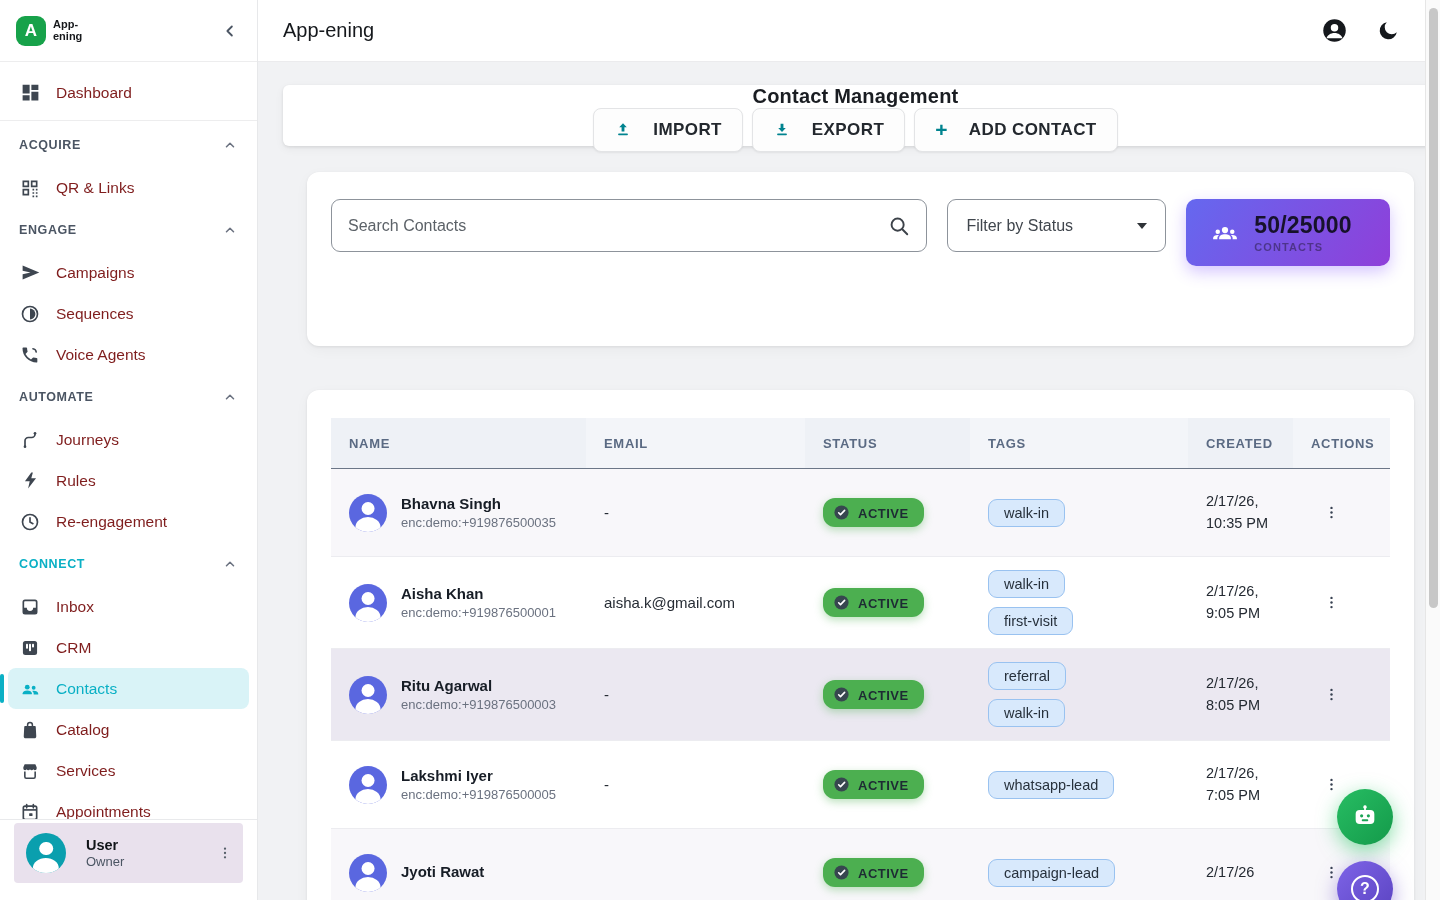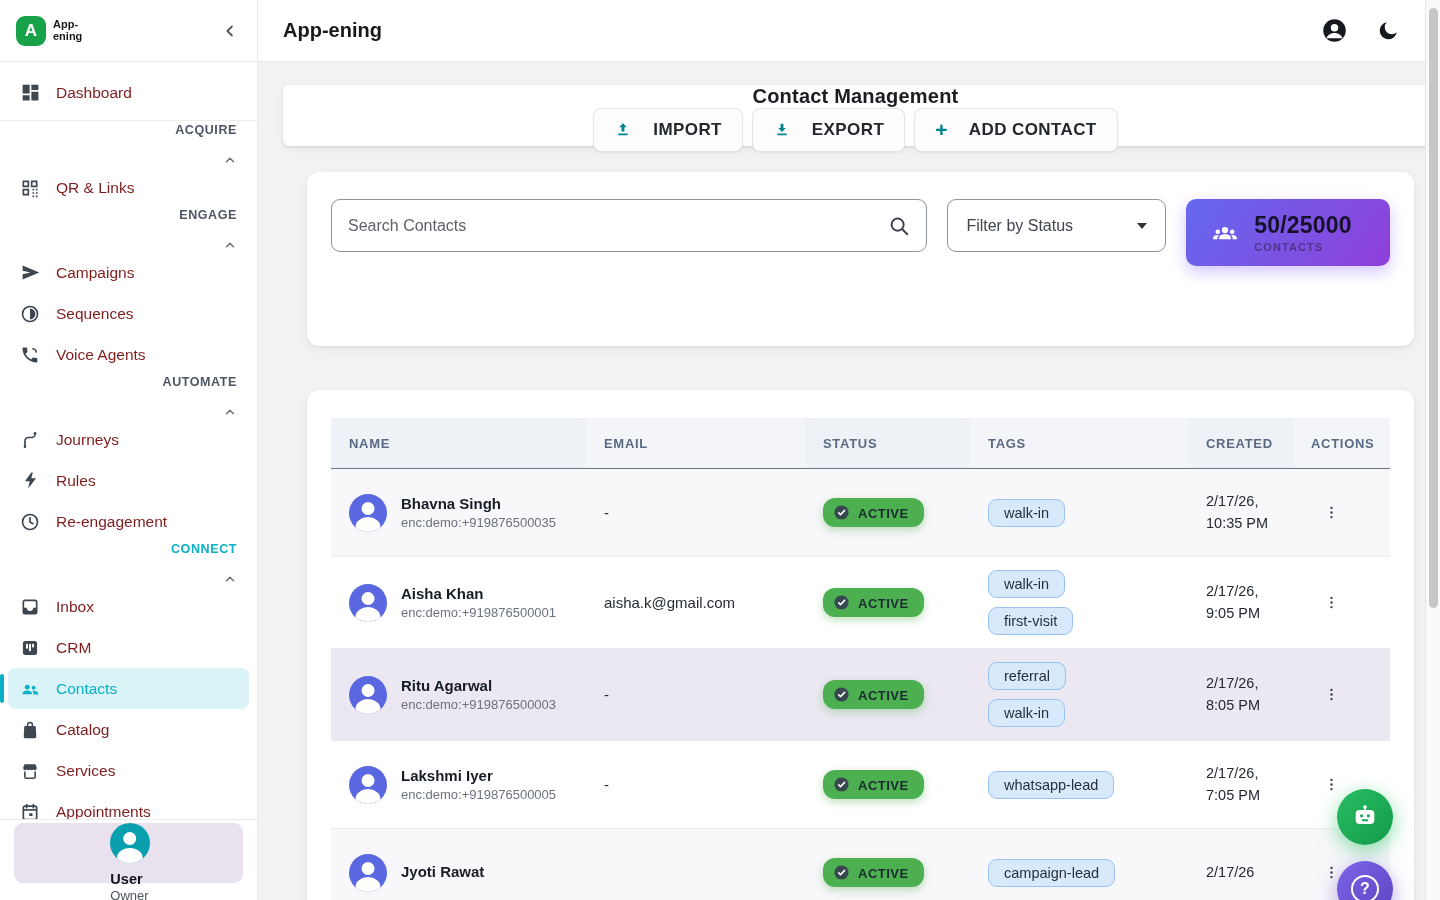--- a/index.html
+++ b/index.html
@@ -17,45 +17,45 @@
     color:#fff; font-weight:bold; font-size:17px; display:flex; align-items:center; justify-content:center; }
   .logo-text { font-size:11px; font-weight:bold; color:#17191c; line-height:1.05; }
   .collapse-btn { color:#4b5563; display:flex; cursor:pointer; }
 
   .nav { flex:1; overflow:hidden; padding-top:4px; }
   .nav-item { height:41px; display:flex; align-items:center; gap:15px; padding:0 14px 0 19px;
     color:#7f1d1d; font-size:15.5px; cursor:pointer; }
   .nav-item .ico { width:22px; height:22px; display:flex; align-items:center; justify-content:center;
     color:#3e4650; flex-shrink:0; }
   .dash-block { padding:6px 0 7px; border-bottom:1px solid #ededee; margin-bottom:2px; }
-  .sec-head { height:44px; display:flex; align-items:flex-end; justify-content:space-between;
-    padding:0 20px 0 19px; font-size:12.5px; font-weight:bold; letter-spacing:.6px; color:#4b5563;flex-direction:column; }
+  .sec-head { height:44px; display:flex; align-items:center; justify-content:space-between;
+    padding:0 20px 0 19px; font-size:12.5px; font-weight:bold; letter-spacing:.6px; color:#4b5563; }
   .sec-head.active { color:var(--accent,#0ab0c5); }
   .sec-head .chev { color:#6b7280; }
   .nav-item.active { background:#d9f3f7; border-radius:8px; margin:0 8px; padding:0 6px 0 11px;
     position:relative; color:var(--accent,#0ab0c5); }
   .nav-item.active .ico { color:var(--accent,#0ab0c5); }
   .nav-item.active::before { content:""; position:absolute; left:-8px; top:6px; bottom:6px; width:4px;
     border-radius:3px; background:var(--accent,#0ab0c5); }
 
   .side-foot { border-top:1px solid #e9eaec; padding:3px 14px 17px; flex-shrink:0; background:#fff; }
-  .user-card { background:#e9e1ed; border-radius:9px; height:60px; display:flex; align-items:center;
-    gap:8px; padding:0 10px 0 12px;flex-direction:column; }
+  .user-card { background:#e9e1ed; border-radius:4px; height:60px; display:flex; align-items:center;
+    gap:20px; padding:0 10px 0 12px; }
   .user-avatar { width:40px; height:40px; border-radius:50%; background:var(--avatar-teal,#0a9fae);
     position:relative; overflow:hidden; flex-shrink:0; }
   .user-meta { flex:1; }
   .user-name { font-size:14.5px; font-weight:bold; color:#101418; }
   .user-role { font-size:13px; color:#4b5563; margin-top:1px; }
   .dots { color:#555e68; display:flex; cursor:pointer; }
 
   
   .main { flex:1; display:flex; flex-direction:column; min-width:0; }
   .top-header { height:62px; background:#fff; border-bottom:1px solid #ebebed; display:flex;
     align-items:center; justify-content:space-between; padding:0 40px 0 25px; flex-shrink:0; }
-  .app-title { font-size:20px; font-weight:bold; color:#15181c; }
+  .app-title { font-size:20px; font-weight:normal; color:#15181c; }
   .header-icons { display:flex; align-items:center; gap:28px; }
   .hicon { color:#15181c; display:flex; cursor:pointer; }
 
   .content { flex:1; position:relative; }
 
   .toolbar-card { margin:23px 0 0 25px; background:#fff; border-radius:6px;
     box-shadow:0 1px 3px rgba(0,0,0,.09), 0 3px 10px rgba(0,0,0,.05);
     height:61px; display:flex; align-items:center; justify-content:space-between;
     padding:0 86px 0 74px;flex-direction:column; }
   .page-title { font-size:20px; font-weight:bold; color:#1a1d22; letter-spacing:.2px; }

